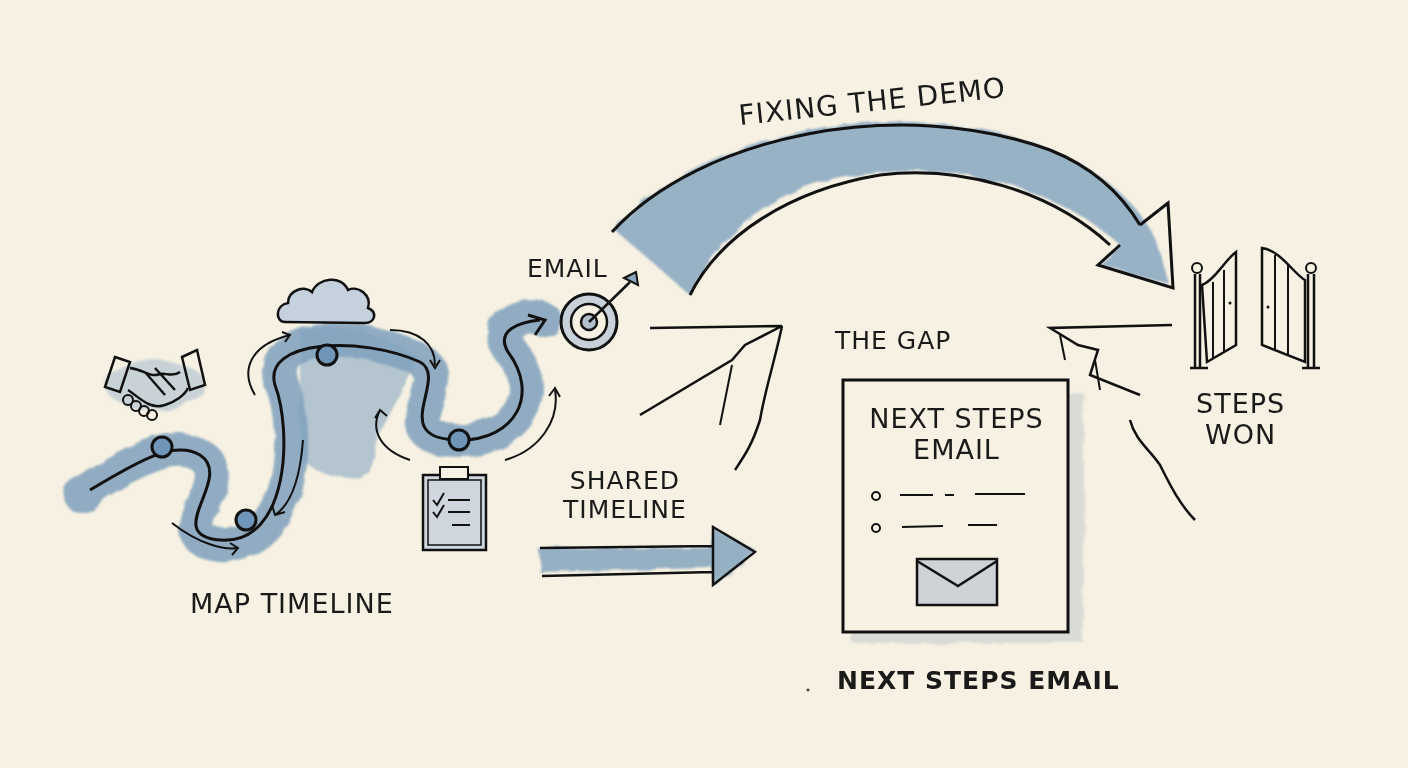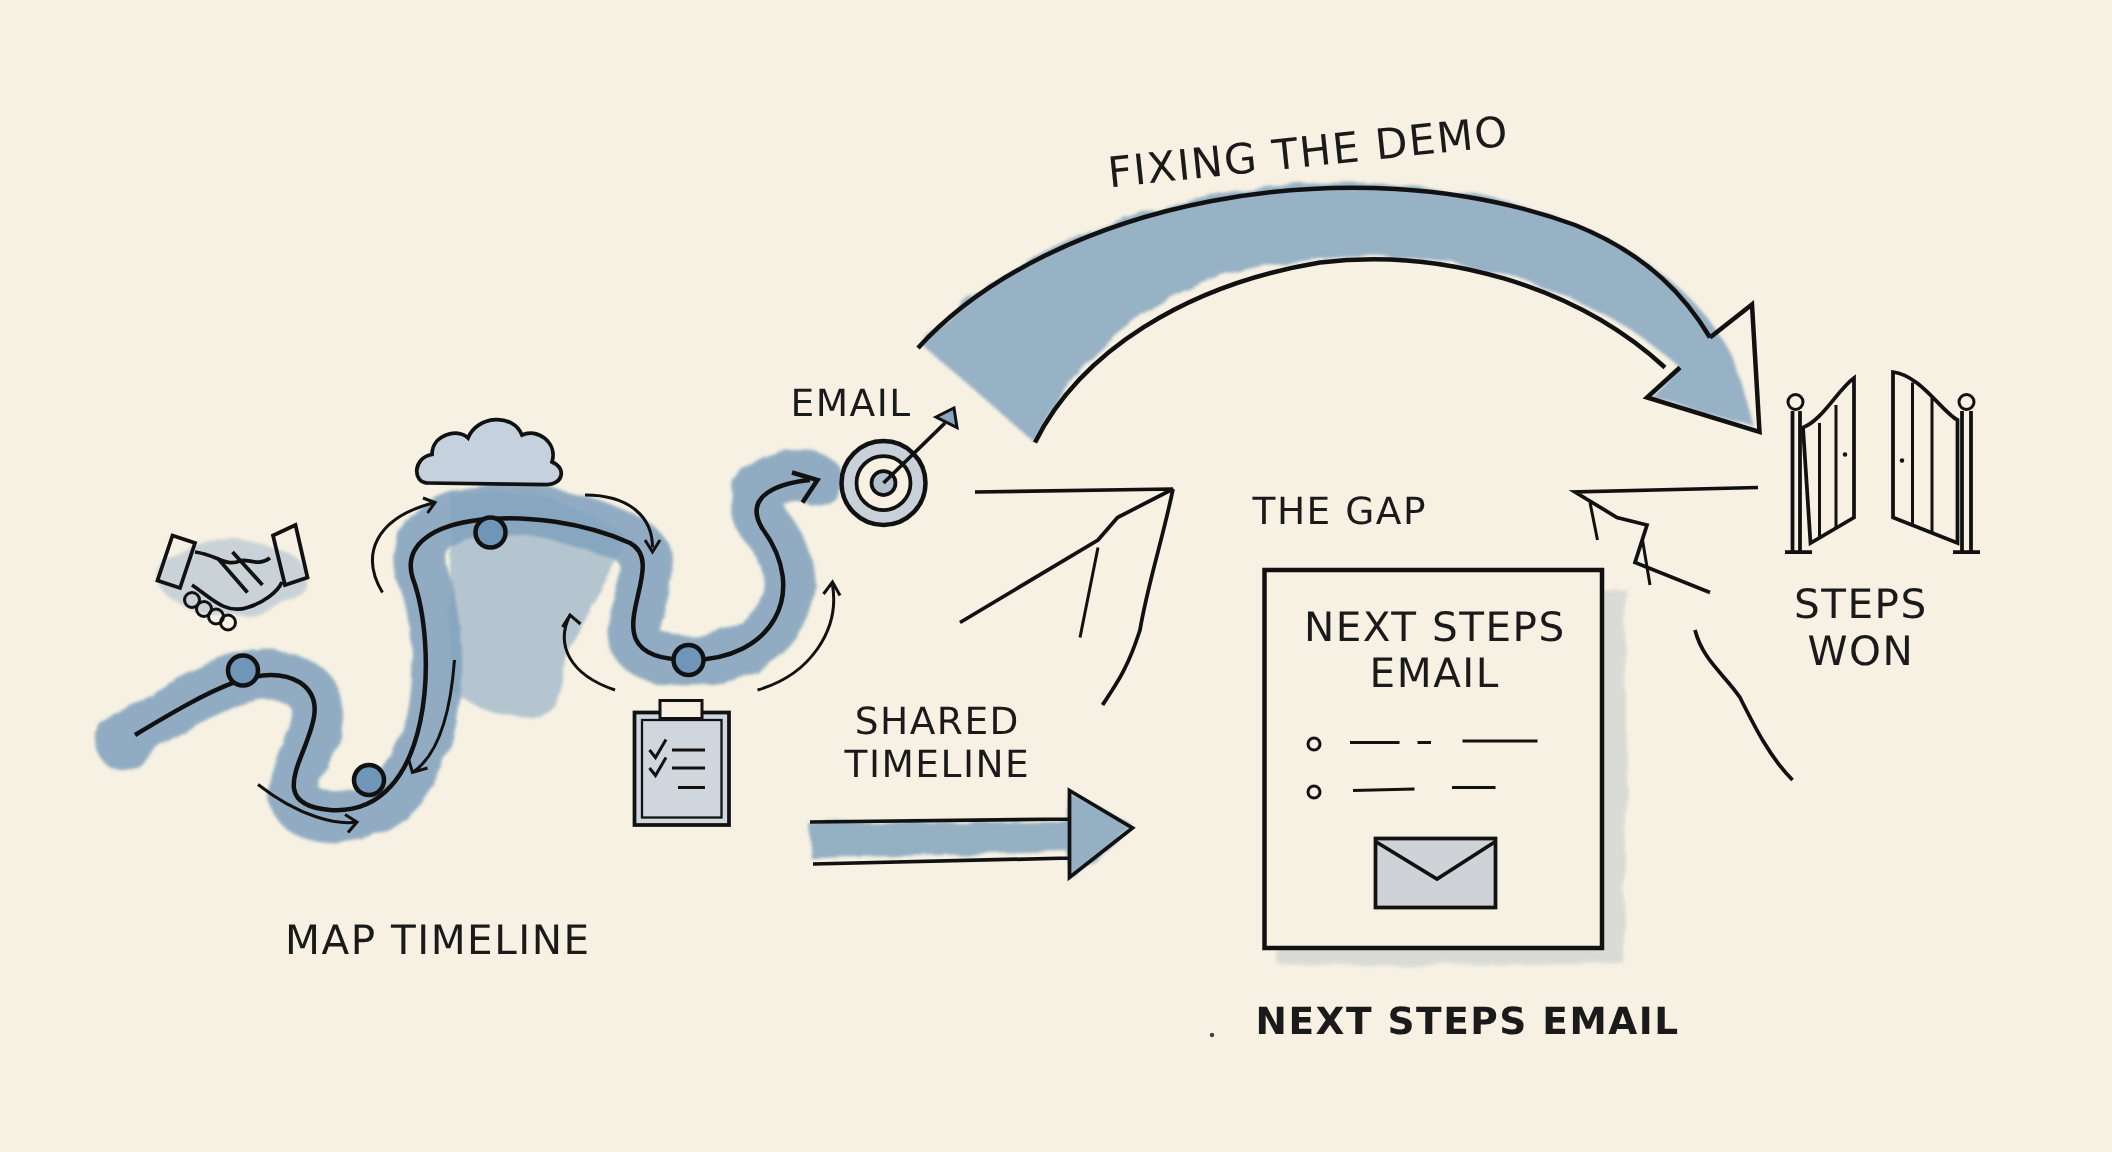--- a/index.html
+++ b/index.html
@@ -120,21 +120,21 @@
   <circle cx="808" cy="690" r="1.5" fill="#444"></circle>
 </svg>
 
 <div class="lbl med" style="left:738px; top:86px; transform:rotate(-6deg); font-size:28px;">FIXING THE DEMO</div>
 <div class="lbl small" style="left:527px; top:255px;">EMAIL</div>
 <div class="lbl small" style="left:835px; top:327px;">THE GAP</div>
 <div class="lbl small lbl-multi" style="left:563px; top:467px;">
   <span>SHARED</span>
   <span>TIMELINE</span>
 </div>
-<div class="lbl med" style="left:190px; top:612px;">MAP TIMELINE</div>
+<div class="lbl med" style="left:190px; top:588px;">MAP TIMELINE</div>
 <div class="lbl med lbl-multi" style="left:1196px; top:388px;">
   <span>STEPS</span>
   <span>WON</span>
 </div>
 <div class="lbl med lbl-multi" style="left:864px; top:403px; width:185px;">
   <span>NEXT STEPS</span>
   <span>EMAIL</span>
 </div>
 <div class="lbl small" style="left:837px; top:667px;font-weight:bold;">NEXT STEPS EMAIL</div>
 

